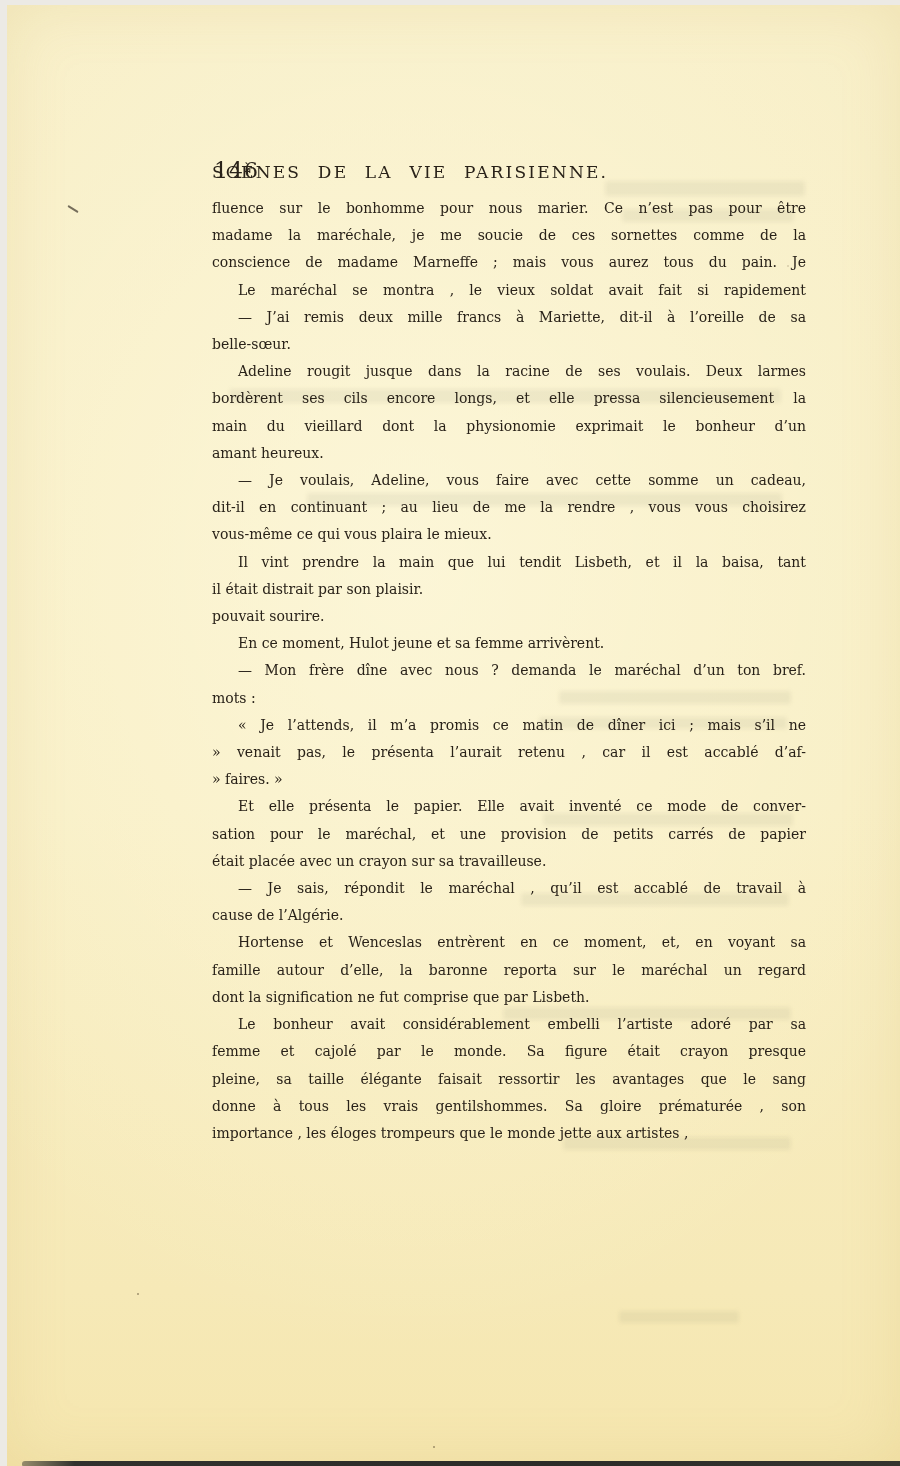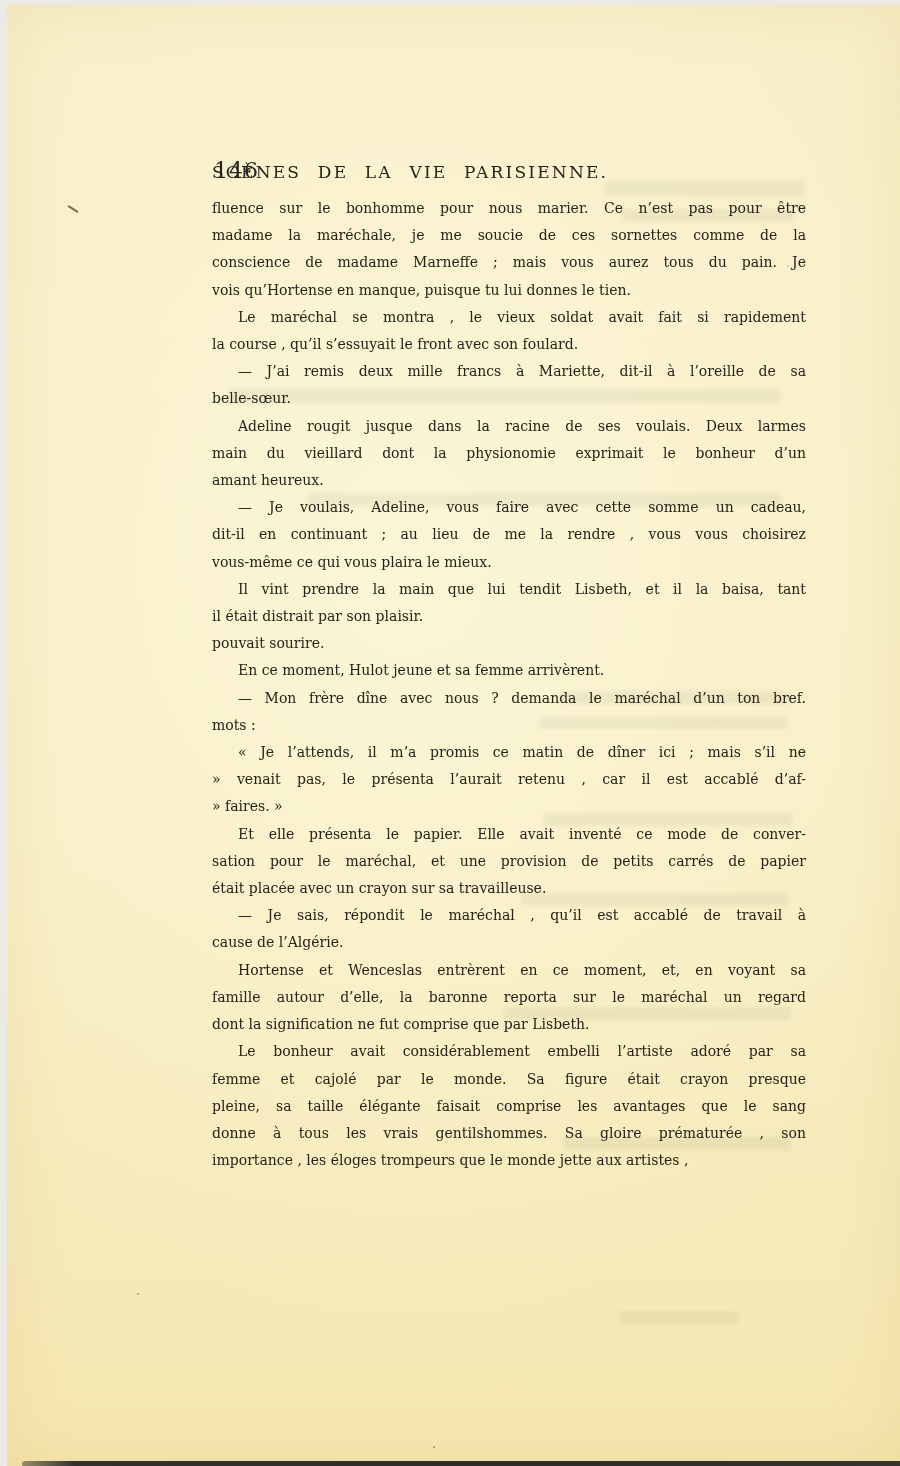--- a/index.html
+++ b/index.html
@@ -119,32 +119,31 @@
     <div class="content">
       <div class="pageheader">
         <span class="pagenum">146</span>
         <div class="runhead">SCÈNES DE LA VIE PARISIENNE.</div>
       </div>
       <div class="textblock" id="textblock">
           <div class="para">
             <div class="line j">fluence sur le bonhomme pour nous marier. Ce n’est pas pour être</div>
             <div class="line j">madame la maréchale, je me soucie de ces sornettes comme de la</div>
             <div class="line j">conscience de madame Marneffe ; mais vous aurez tous du pain. Je</div>
-            <div class="line">vois qu’Hortense en manque, puisque tu lui donnes le tien.</div>
           </div>
           <div class="para">
             <div class="line j in">Le maréchal se montra , le vieux soldat avait fait si rapidement</div>
-            <div class="line">la course , qu’il s’essuyait le front avec son foulard.</div>
           </div>
           <div class="para">
             <div class="line j in">— J’ai remis deux mille francs à Mariette, dit-il à l’oreille de sa</div>
             <div class="line">belle-sœur.</div>
           </div>
           <div class="para">
             <div class="line j in">Adeline rougit jusque dans la racine de ses voulais. Deux larmes</div>
+            <div class="line j">bordèrent ses cils encore longs, et elle pressa silencieusement la</div>
             <div class="line j">main du vieillard dont la physionomie exprimait le bonheur d’un</div>
             <div class="line">amant heureux.</div>
           </div>
           <div class="para">
             <div class="line j in">— Je voulais, Adeline, vous faire avec cette somme un cadeau,</div>
             <div class="line j">dit-il en continuant ; au lieu de me la rendre , vous vous choisirez</div>
             <div class="line">vous-même ce qui vous plaira le mieux.</div>
           </div>
           <div class="para">
             <div class="line j in">Il vint prendre la main que lui tendit Lisbeth, et il la baisa, tant</div>
@@ -177,21 +176,21 @@
             <div class="line">cause de l’Algérie.</div>
           </div>
           <div class="para">
             <div class="line j in">Hortense et Wenceslas entrèrent en ce moment, et, en voyant sa</div>
             <div class="line j">famille autour d’elle, la baronne reporta sur le maréchal un regard</div>
             <div class="line">dont la signification ne fut comprise que par Lisbeth.</div>
           </div>
           <div class="para">
             <div class="line j in">Le bonheur avait considérablement embelli l’artiste adoré par sa</div>
             <div class="line j">femme et cajolé par le monde. Sa figure était crayon presque</div>
-            <div class="line j">pleine, sa taille élégante faisait comprise les avantages que le sang</div>
+            <div class="line j">pleine, sa taille élégante faisait ressortir les avantages que le sang</div>
             <div class="line j">donne à tous les vrais gentilshommes. Sa gloire prématurée , son</div>
             <div class="line">importance , les éloges trompeurs que le monde jette aux artistes ,</div>
           </div>
         </div>
     </div>
   </div>
 
   <div class="top-edge"></div>
   <div class="bottom-edge"></div>
 </div>

